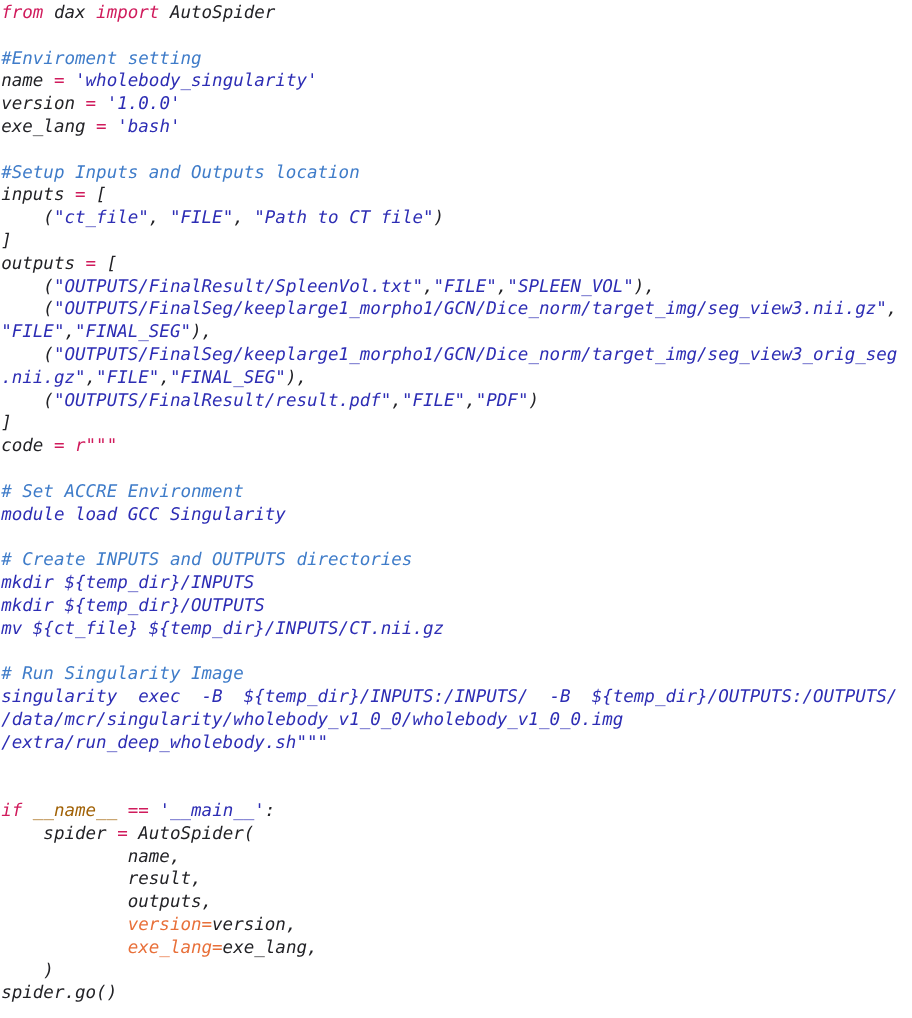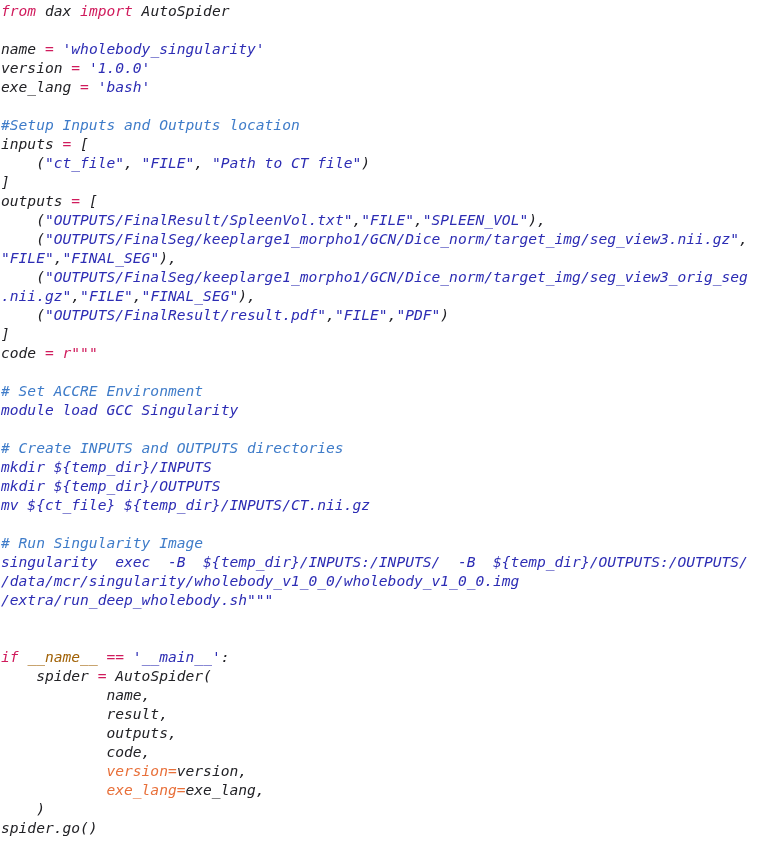--- a/index.html
+++ b/index.html
@@ -43,20 +43,21 @@
   .tok-plain   { color: #222226; }
   .tok-bash    { color: #2d2db4; }
 </style>
 </head>
 <body>
 
 <div id="code-view">
   <div id="code-lines">
       <div class="code-line"><span class="tok-keyword">from</span><span class="tok-plain"> dax </span><span class="tok-keyword">import</span><span class="tok-plain"> AutoSpider</span></div>
       <div class="code-line blank"><span class="tok-plain"></span>​</div>
+      <div class="code-line"><span class="tok-comment">#Enviroment setting</span></div>
       <div class="code-line"><span class="tok-plain">name </span><span class="tok-operator">=</span><span class="tok-plain"> </span><span class="tok-string">'wholebody_singularity'</span></div>
       <div class="code-line"><span class="tok-plain">version </span><span class="tok-operator">=</span><span class="tok-plain"> </span><span class="tok-string">'1.0.0'</span></div>
       <div class="code-line"><span class="tok-plain">exe_lang </span><span class="tok-operator">=</span><span class="tok-plain"> </span><span class="tok-string">'bash'</span></div>
       <div class="code-line blank"><span class="tok-plain"></span>​</div>
       <div class="code-line"><span class="tok-comment">#Setup Inputs and Outputs location</span></div>
       <div class="code-line"><span class="tok-plain">inputs </span><span class="tok-operator">=</span><span class="tok-plain"> [</span></div>
       <div class="code-line"><span class="tok-plain">    (</span><span class="tok-string">"ct_file"</span><span class="tok-plain">, </span><span class="tok-string">"FILE"</span><span class="tok-plain">, </span><span class="tok-string">"Path to CT file"</span><span class="tok-plain">)</span></div>
       <div class="code-line"><span class="tok-plain">]</span></div>
       <div class="code-line"><span class="tok-plain">outputs </span><span class="tok-operator">=</span><span class="tok-plain"> [</span></div>
       <div class="code-line"><span class="tok-plain">    (</span><span class="tok-string">"OUTPUTS/FinalResult/SpleenVol.txt"</span><span class="tok-plain">,</span><span class="tok-string">"FILE"</span><span class="tok-plain">,</span><span class="tok-string">"SPLEEN_VOL"</span><span class="tok-plain">),</span></div>
@@ -80,19 +81,18 @@
       <div class="code-line"><span class="tok-bash">singularity  exec  -B  ${temp_dir}/INPUTS:/INPUTS/  -B  ${temp_dir}/OUTPUTS:/OUTPUTS/</span></div>
       <div class="code-line"><span class="tok-bash">/data/mcr/singularity/wholebody_v1_0_0/wholebody_v1_0_0.img</span></div>
       <div class="code-line"><span class="tok-bash">/extra/run_deep_wholebody.sh"""</span></div>
       <div class="code-line blank"><span class="tok-plain"></span>​</div>
       <div class="code-line blank"><span class="tok-plain"></span>​</div>
       <div class="code-line"><span class="tok-keyword">if</span><span class="tok-plain"> </span><span class="tok-name">__name__</span><span class="tok-plain"> </span><span class="tok-operator">==</span><span class="tok-plain"> </span><span class="tok-string">'__main__'</span><span class="tok-plain">:</span></div>
       <div class="code-line"><span class="tok-plain">    spider </span><span class="tok-operator">=</span><span class="tok-plain"> AutoSpider(</span></div>
       <div class="code-line"><span class="tok-plain">            name,</span></div>
       <div class="code-line"><span class="tok-plain">            result,</span></div>
       <div class="code-line"><span class="tok-plain">            outputs,</span></div>
-      <div class="code-line"><span class="tok-plain">            code,</span></div>
       <div class="code-line"><span class="tok-plain">            </span><span class="tok-kwarg">version=</span><span class="tok-plain">version,</span></div>
       <div class="code-line"><span class="tok-plain">            </span><span class="tok-kwarg">exe_lang=</span><span class="tok-plain">exe_lang,</span></div>
       <div class="code-line"><span class="tok-plain">    )</span></div>
       <div class="code-line"><span class="tok-plain">spider.go()</span></div>
     </div>
 </div>
 
 </body></html>

